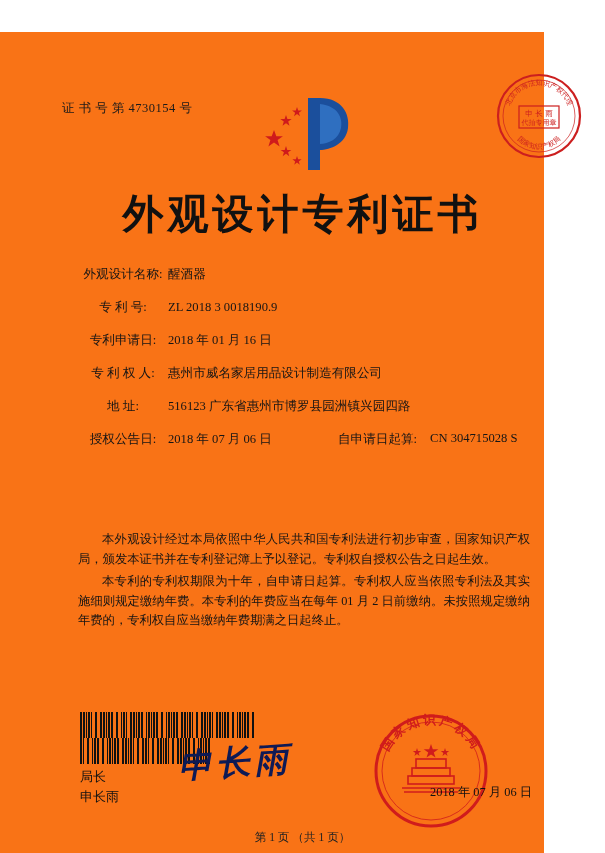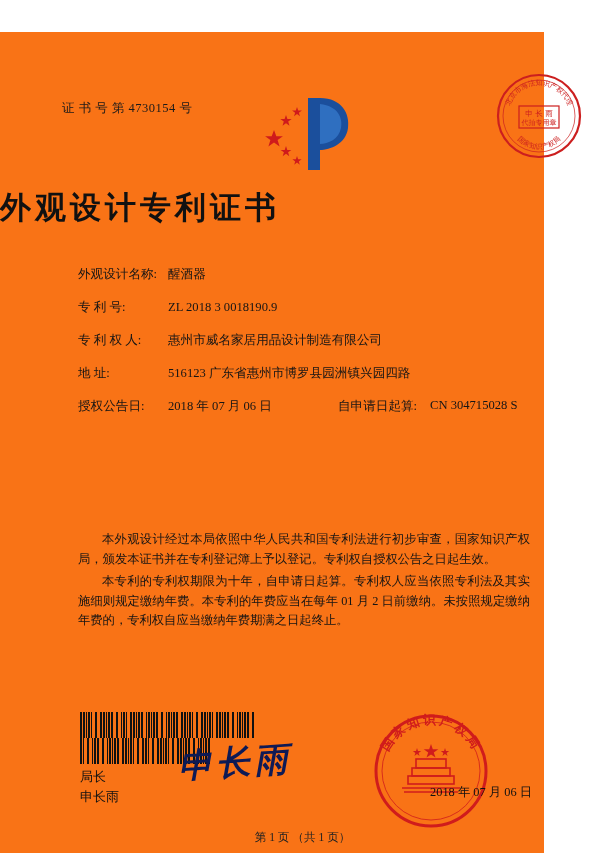--- a/index.html
+++ b/index.html
@@ -52,24 +52,24 @@
     width: 88px;
     height: 88px;
   }
 
   
   .doc-title {
     position: absolute;
     left: 0;
     top: 155px;
     width: 605px;
-    text-align: left;
+    text-align: center;
     font-family: "DejaVu Serif", "Liberation Serif", serif;
     font-weight: bold;
-    font-size: 31px;
+    font-size: 41px;
     letter-spacing: 4px;
     color: #111;
   }
 
   
   .fields {
     position: absolute;
     left: 78px;
     top: 234px;
     width: 460px;
@@ -78,20 +78,21 @@
     position: relative;
     height: 33px;
     font-size: 12.6px;
     color: #151515;
     white-space: nowrap;
   }
   .row .lbl {
     display: inline-block;
     width: 90px;
     letter-spacing: 0px;
+    text-align: center;
   }
   .row .val {
     display: inline-block;
   }
   .row.two .lbl2 {
     position: absolute;
     left: 260px;
   }
   .row.two .val2 {
     position: absolute;
@@ -227,20 +228,23 @@
 
     <div class="row">
       <span class="lbl">外观设计名称:</span><span class="val">醒酒器</span>
     </div>
 
 
     <div class="row">
       <span class="lbl">专  利  号:</span><span class="val">ZL 2018 3 0018190.9</span>
     </div>
 
+    <div class="row">
+      <span class="lbl">专利申请日:</span><span class="val">2018 年 01 月 16 日</span>
+    </div>
 
     <div class="row">
       <span class="lbl">专 利 权 人:</span><span class="val">惠州市威名家居用品设计制造有限公司</span>
     </div>
 
     <div class="row">
       <span class="lbl">地      址:</span><span class="val">516123  广东省惠州市博罗县园洲镇兴园四路</span>
     </div>
 
     <div class="row two">

